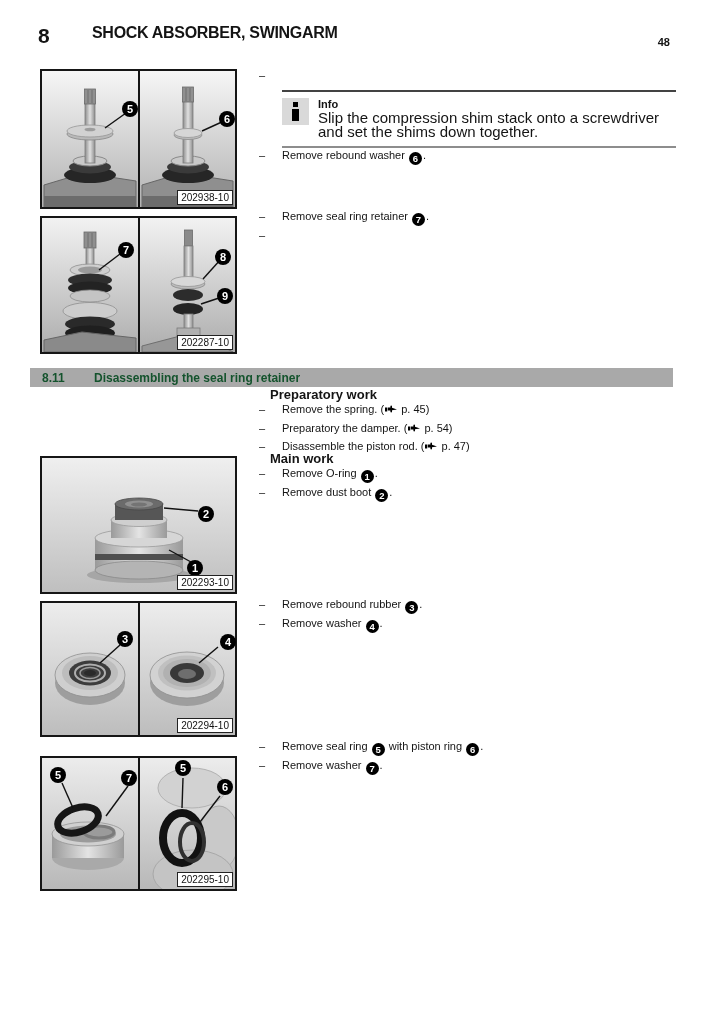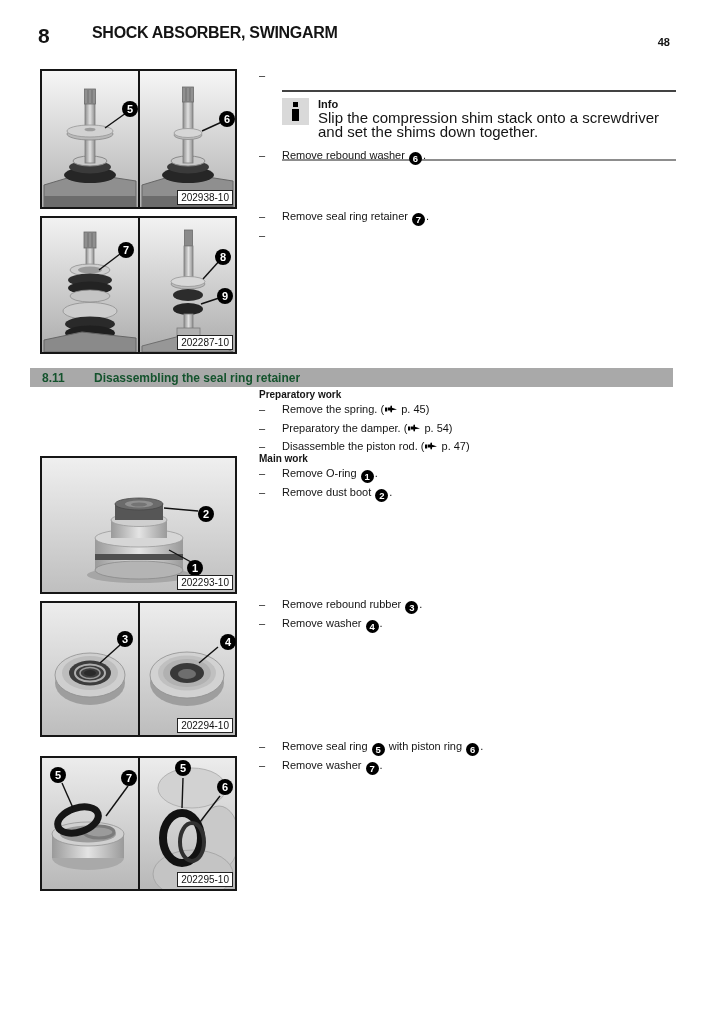--- a/index.html
+++ b/index.html
@@ -16,31 +16,31 @@
        border:2px solid #161616;background:#d6d6d6;}
   .fig svg{display:block;width:100%;height:100%;}
   .badge{position:absolute;width:16px;height:16px;border-radius:50%;background:#000;color:#fff;
          font-size:11px;font-weight:bold;display:flex;align-items:center;justify-content:center;}
   .fig-label{position:absolute;right:2px;bottom:2px;background:#fff;border:1px solid #222;
              font-size:10px;line-height:13px;padding:0 3px;color:#111;}
 
   
   .tline{position:absolute;left:259px;width:418px;display:flex;font-size:11px;line-height:14px;}
   .tline .dash{width:23px;flex:none;}
-  .bhead{position:absolute;left:259px;font-size:10px;font-weight:bold;line-height:14px;}
+  .bhead{position:absolute;left:270px;font-size:13px;font-weight:bold;line-height:14px;}
   .cb{display:inline-flex;width:13px;height:13px;border-radius:7px;background:#000;color:#fff;
       font-weight:bold;font-size:9.5px;align-items:center;justify-content:center;
       vertical-align:-2.5px;margin:0 1px;}
   .hand{width:12px;height:9px;fill:#000;vertical-align:-1px;margin:0 1px;}
 
   
   .infobox{position:absolute;left:282px;top:90px;width:394px;}
   .rule-top{border-top:2px solid #434343;}
   .rule-bottom{border-top:2px solid #8d8d8d;}
-  .body-row{display:flex;padding:6px 0 20px;}
+  .body-row{display:flex;padding:6px 0 7px;}
   .info-icon{width:27px;height:27px;background:#d9d9d9;flex:none;position:relative;margin-right:9px;}
   .info-icon .dot{position:absolute;left:11px;top:4px;width:5px;height:5px;background:#000;}
   .info-icon .stem{position:absolute;left:10px;top:11px;width:7px;height:12px;background:#000;}
   .info-title{font-weight:bold;font-size:11px;line-height:13px;}
   .info-body{font-size:15px;line-height:14px;max-width:356px;}
 
   
   .section-bar{position:absolute;left:30px;top:368px;width:643px;height:19px;background:#a9a9a9;
                display:flex;align-items:center;font-size:12px;font-weight:bold;color:#14532d;}
   .sb-num{margin-left:12px;width:52px;flex:none;}

